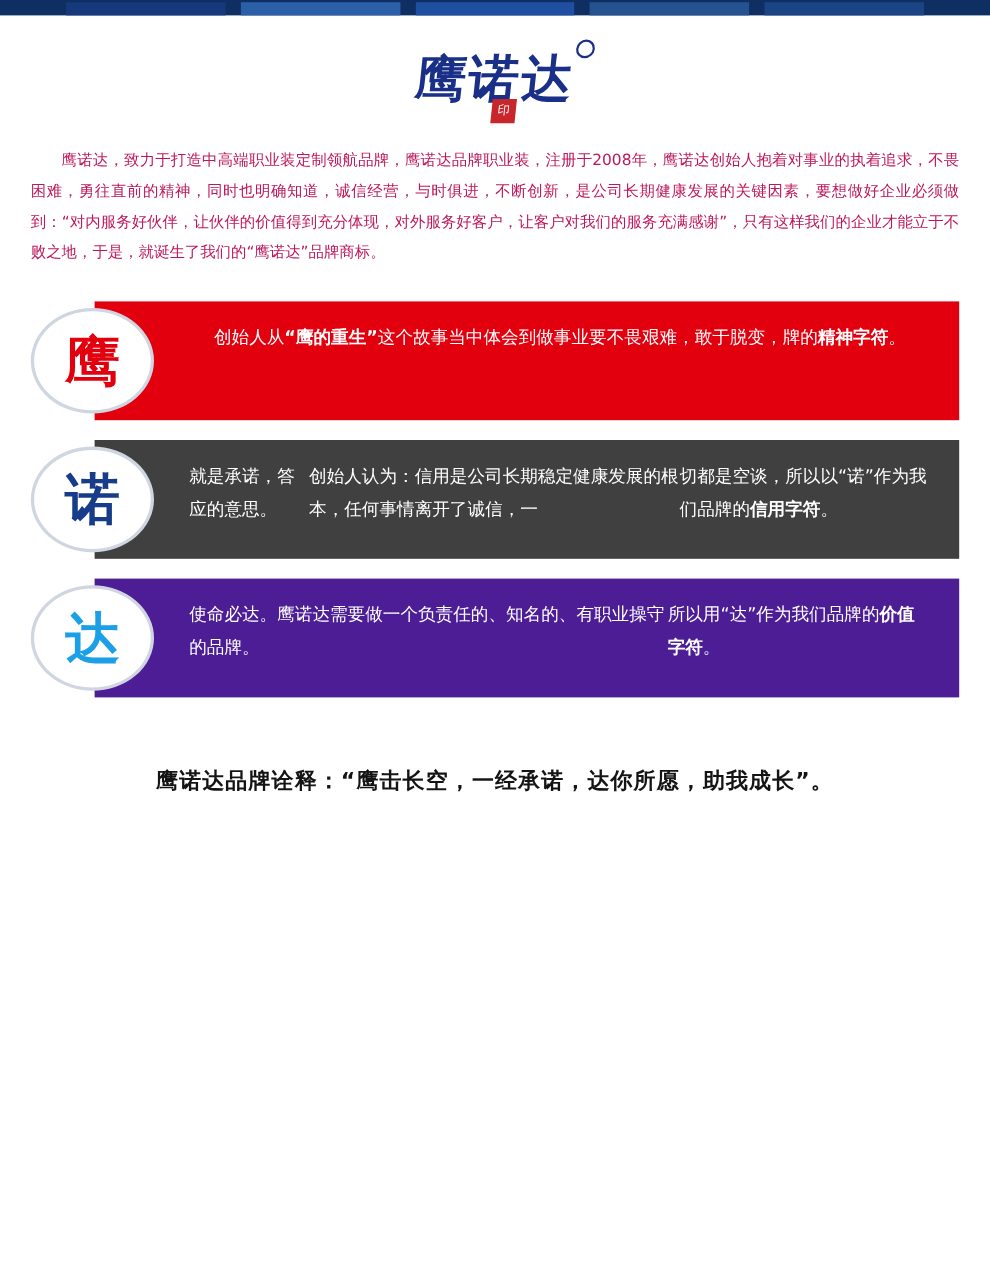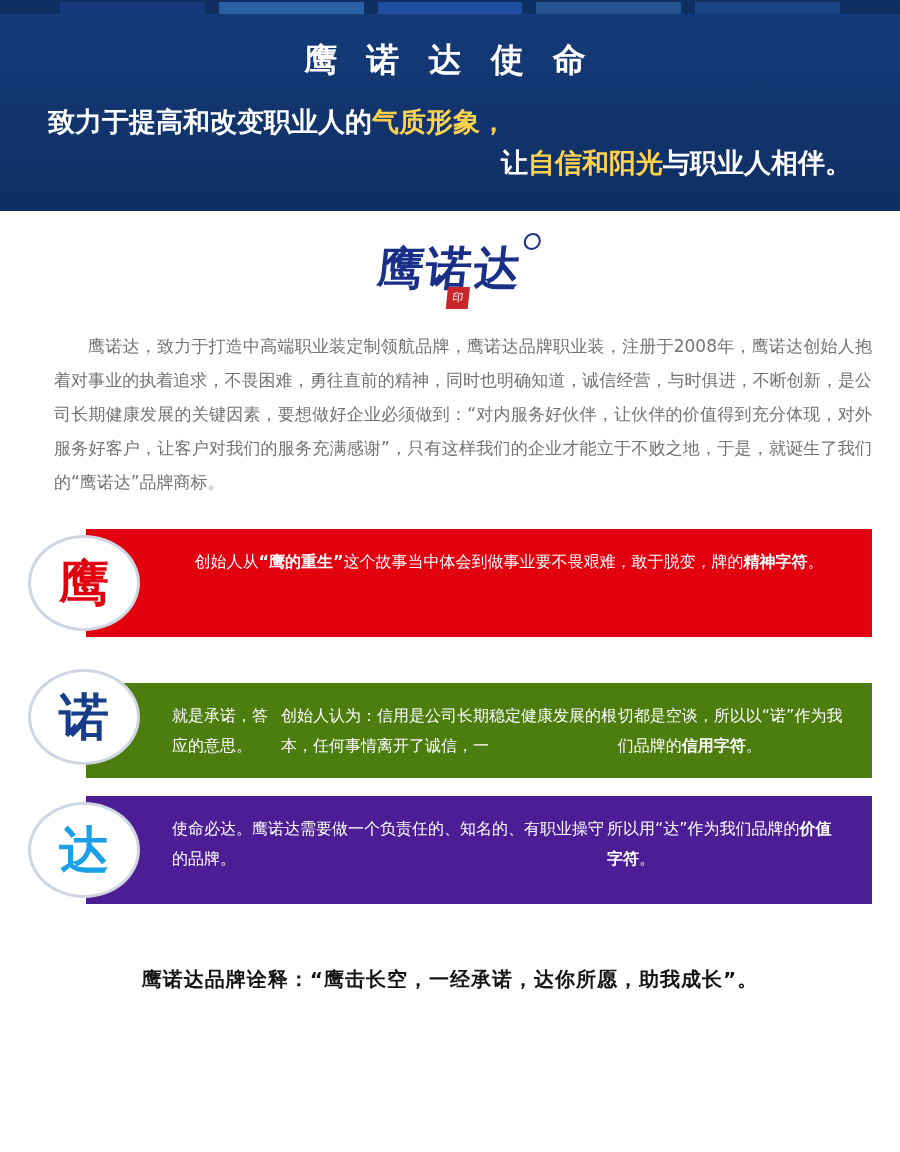--- a/index.html
+++ b/index.html
@@ -102,27 +102,26 @@
     color: #fff;
     font-size: 11px;
     line-height: 22px;
     text-align: center;
     font-family: "DejaVu Serif", serif;
   }
 
   
   .intro {
     padding: 18px 28px 8px 28px;
-    font-size: 17px;
+    font-size: 14px;
     line-height: 2.0;
-    color: #737373;
+    color: #be185d;
     text-align: justify;
     text-indent: 2em;
     font-family: "DejaVu Sans", "Liberation Sans", sans-serif;
-    margin-left: 26px;
   }
 
   
   .blocks {
     padding: 22px 28px 10px 28px;
   }
   .block {
     position: relative;
     margin-bottom: 18px;
     min-height: 108px;
@@ -160,21 +159,21 @@
     font-size: 16px;
     line-height: 1.85;
     display: flex;
     flex-direction: row;
     justify-content: center;
     font-family: "DejaVu Sans", "Liberation Sans", sans-serif;
   }
   .block-body p { margin: 0; }
   .b-red .block-body { background: #e2000f; }
   .b-red .badge-char { color: #e2000f; }
-  .b-navy .block-body { background: #4d7c0f; margin-top: 28px; }
+  .b-navy .block-body { background: #404040; }
   .b-navy .badge-char { color: #173c8a; }
   .b-blue .block-body { background: #4c1d95; }
   .b-blue .badge-char { color: #1ba0e8; }
   .bold-w { font-weight: bold; }
 
   
   .slogan {
     padding: 34px 28px 60px 28px;
     text-align: center;
     font-size: 20px;
@@ -190,29 +189,20 @@
 <div class="page">
 
   <div class="thumb-strip">
     <div class="thumb t1"></div>
     <div class="thumb t2"></div>
     <div class="thumb t3"></div>
     <div class="thumb t4"></div>
     <div class="thumb t5"></div>
   </div>
 
-  <div class="hero">
-    <div class="hero-title">鹰 诺 达 使 命</div>
-    <div class="hero-line l1">
-      <span>致力于提高和改变职业人的</span><span class="hl">气质形象，</span>
-    </div>
-    <div class="hero-line l2">
-      <span>让</span><span class="hl">自信和阳光</span><span>与职业人相伴。</span>
-    </div>
-  </div>
 
   <div class="logo-wrap">
     <div class="logo">
       <span class="logo-text">鹰诺达</span>
       <span class="logo-ring"></span>
       <span class="logo-seal">印</span>
     </div>
   </div>
 
   <div class="intro">鹰诺达，致力于打造中高端职业装定制领航品牌，鹰诺达品牌职业装，注册于2008年，鹰诺达创始人抱着对事业的执着追求，不畏困难，勇往直前的精神，同时也明确知道，诚信经营，与时俱进，不断创新，是公司长期健康发展的关键因素，要想做好企业必须做到：“对内服务好伙伴，让伙伴的价值得到充分体现，对外服务好客户，让客户对我们的服务充满感谢”，只有这样我们的企业才能立于不败之地，于是，就诞生了我们的“鹰诺达”品牌商标。</div>

